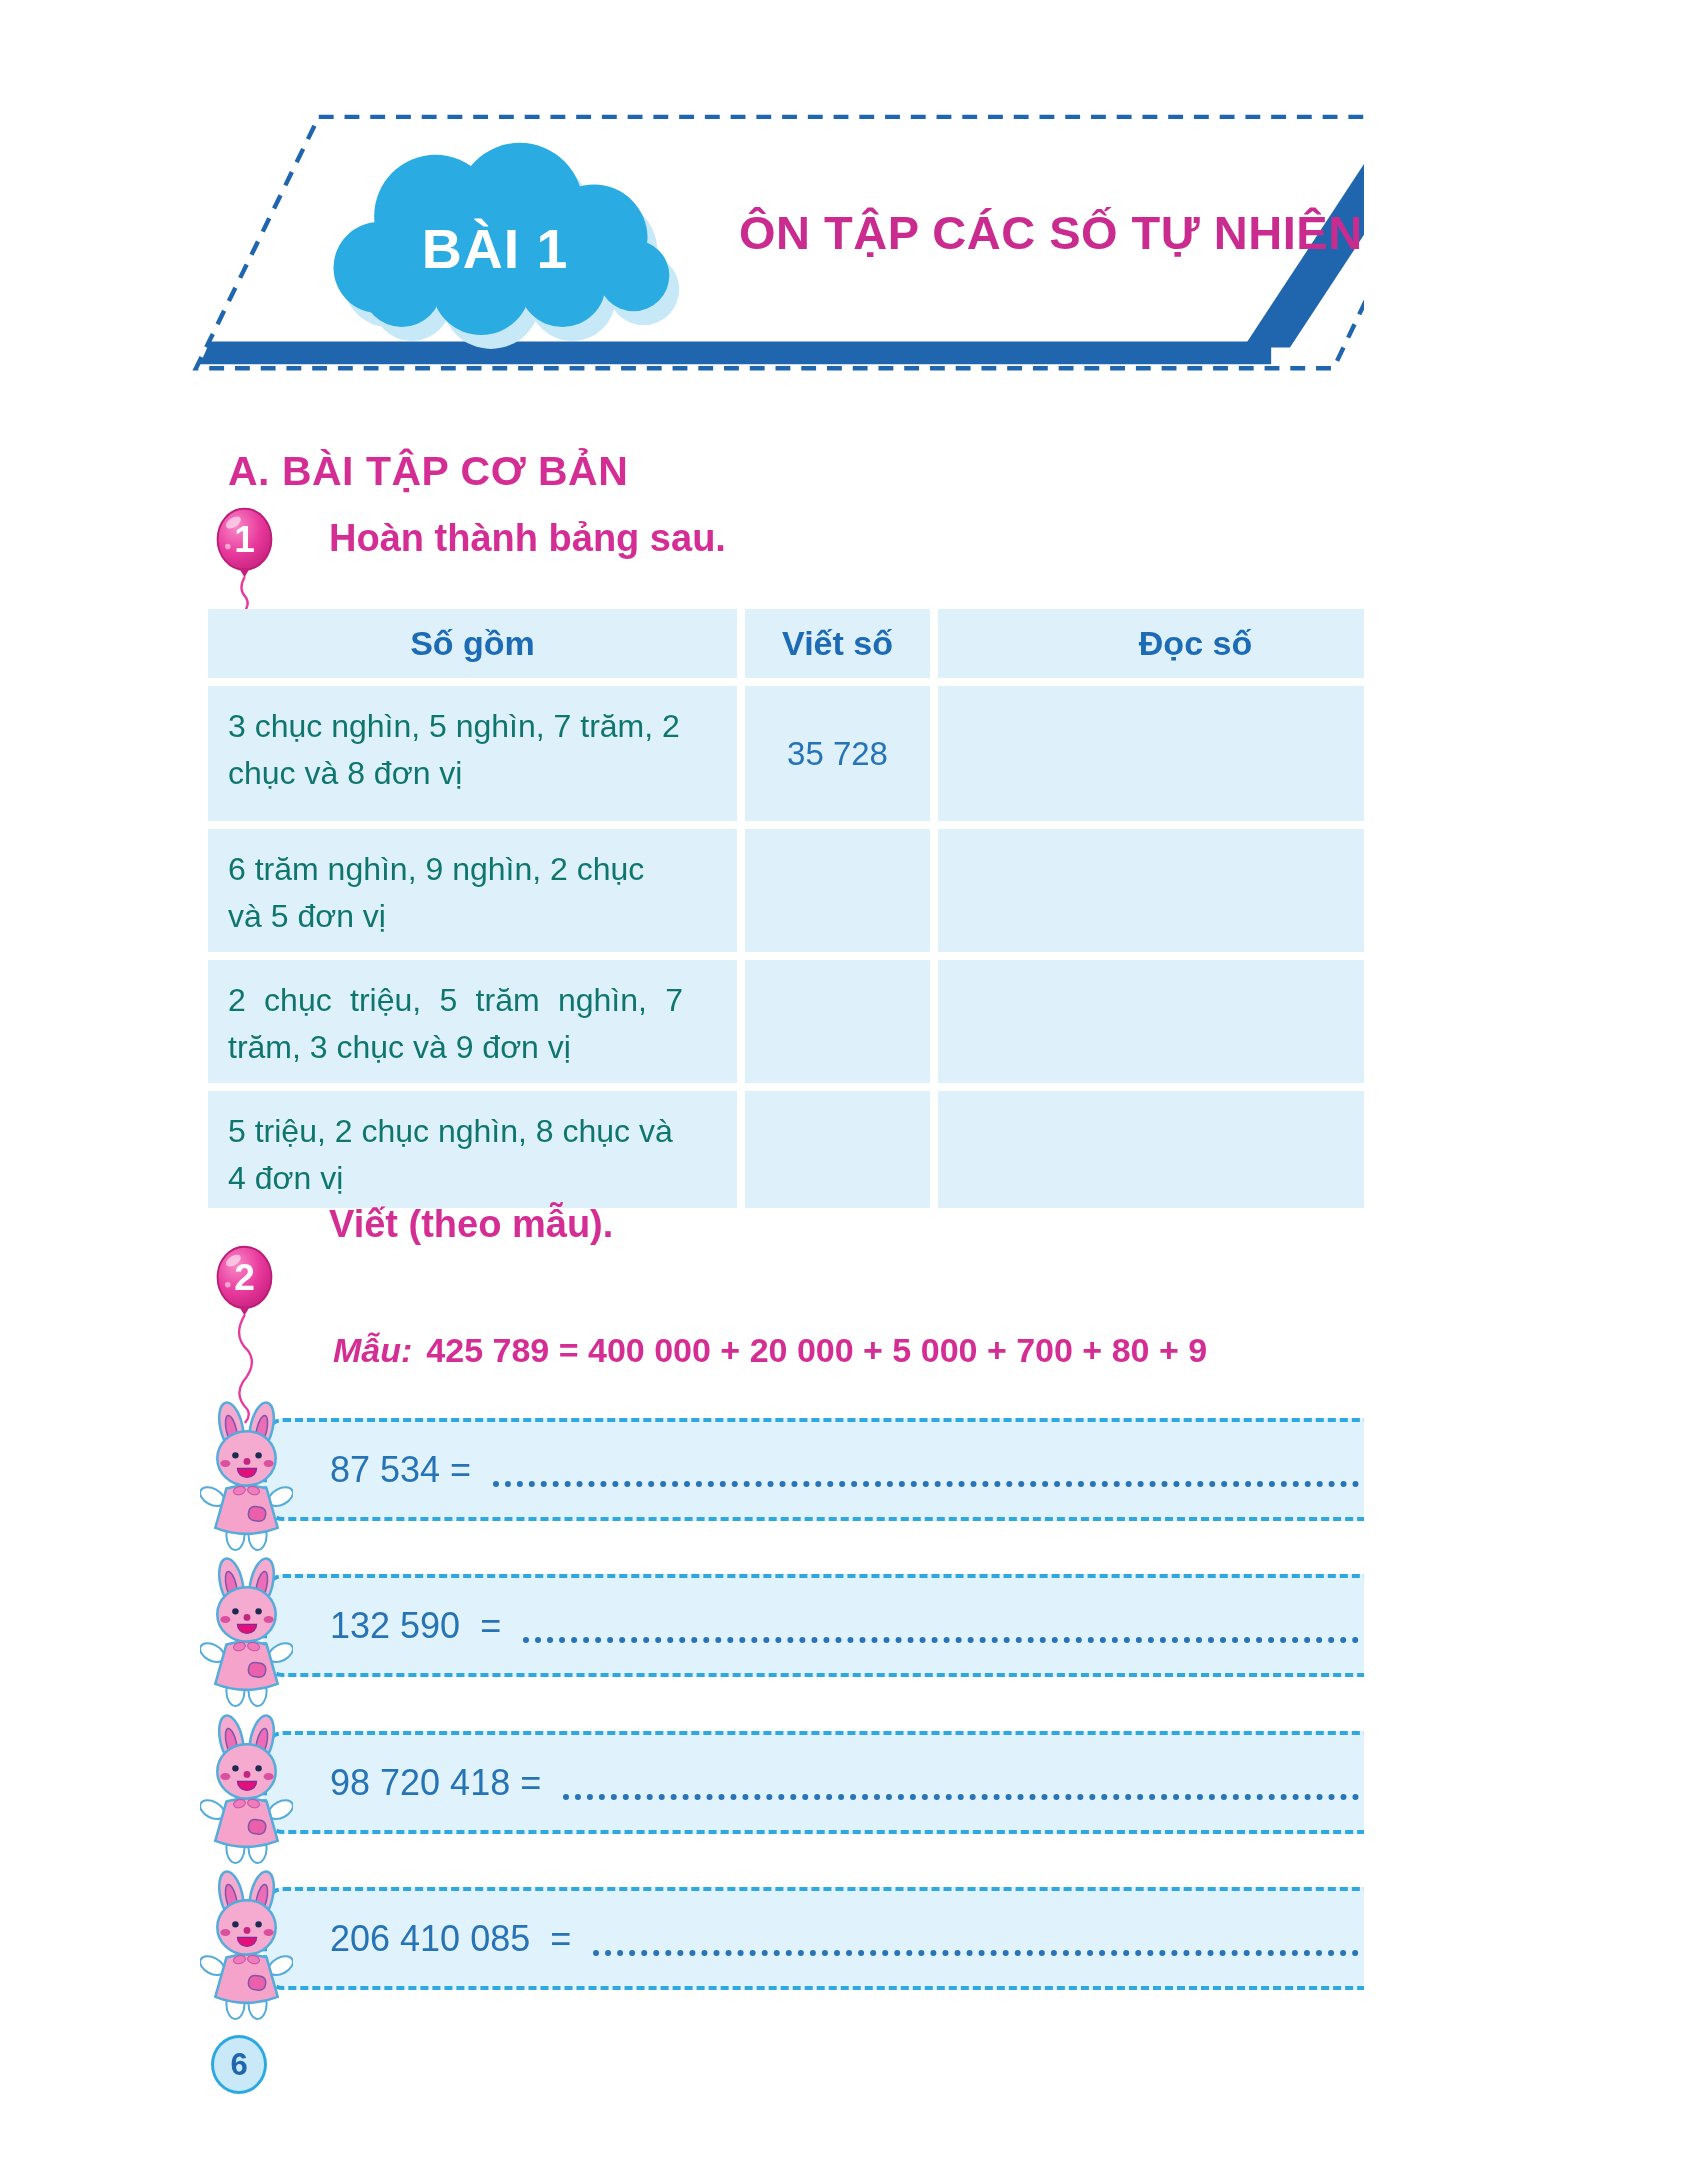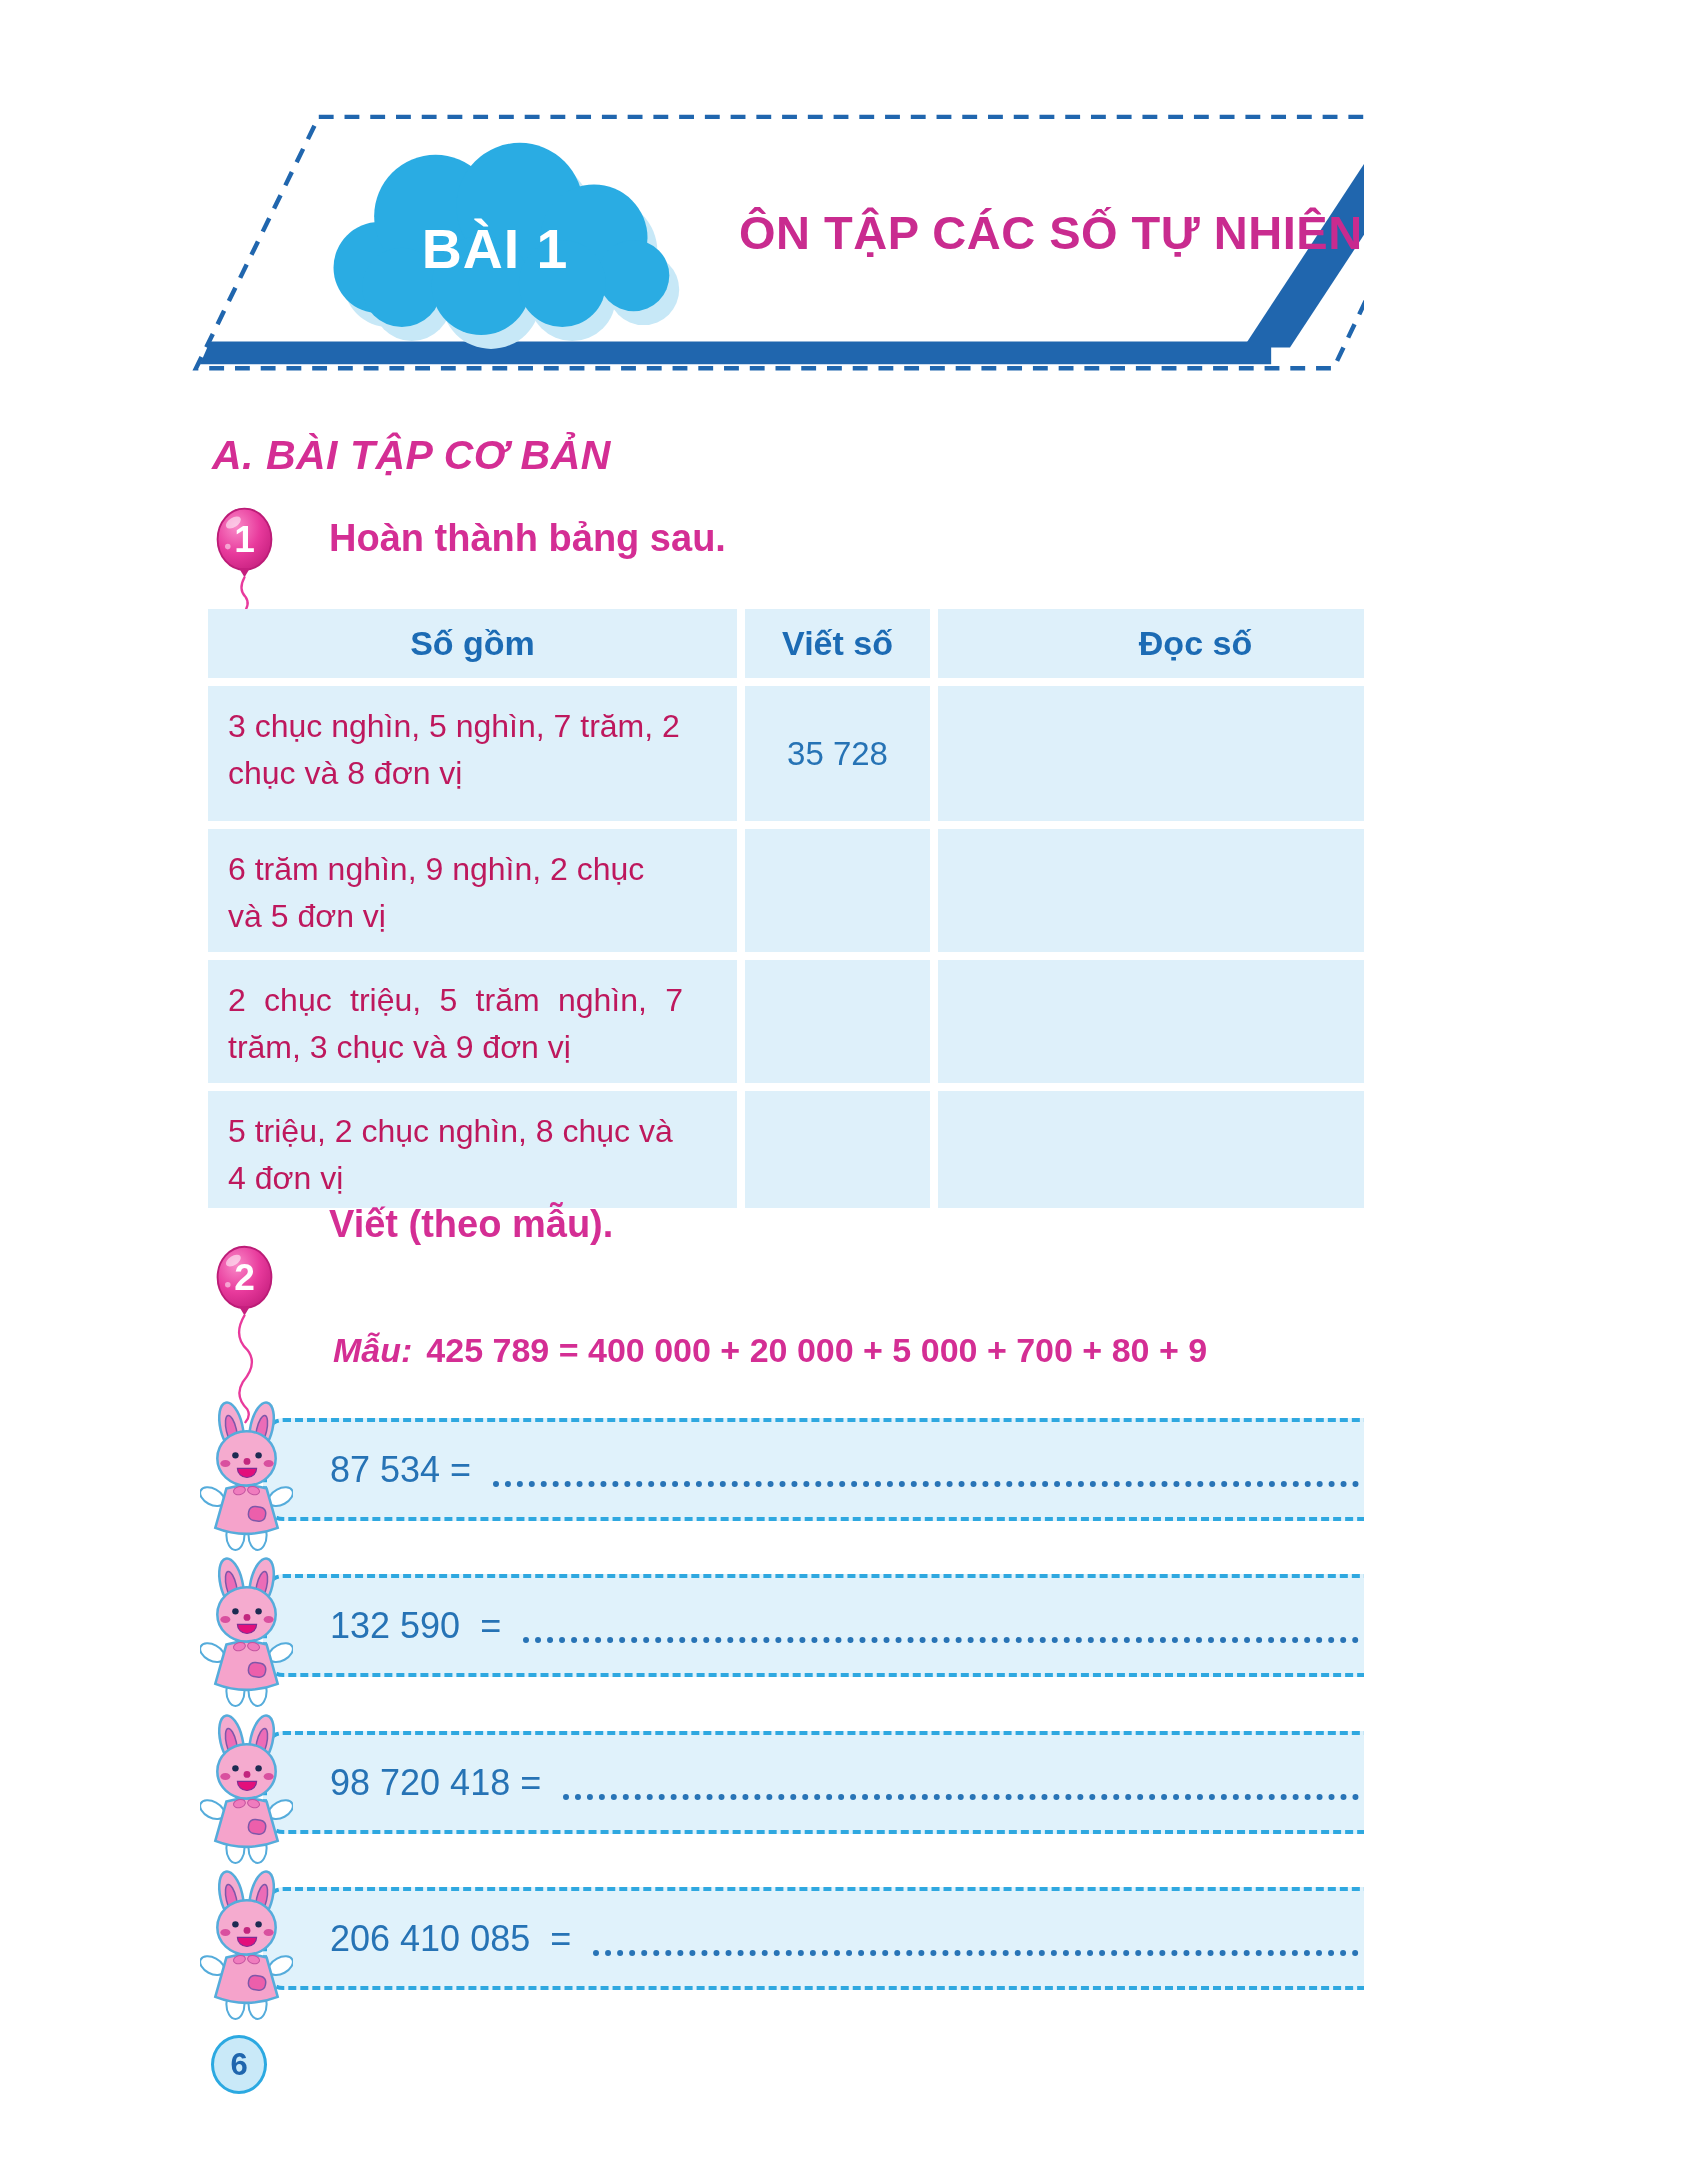--- a/index.html
+++ b/index.html
@@ -13,43 +13,43 @@
   .banner-svg{position:absolute;left:0;top:0;}
   .cloud-svg{position:absolute;left:285px;top:117px;}
   .banner-title{
     position:absolute;left:739px;top:204px;width:673px;
     font-size:47px;font-weight:bold;color:#C92B8F;letter-spacing:0.5px;
     white-space:nowrap;margin:0;line-height:57px;
   }
 
   
   .section-heading{
-    position:absolute;left:212px;top:432px;margin:0;
-    font-size:41px;font-weight:bold;color:#D42E94;letter-spacing:0.5px;font-style:italic;
+    position:absolute;left:212px;top:432px;margin:16px;
+    font-size:41px;font-weight:bold;color:#D42E94;letter-spacing:0.5px;
   }
   .ex-balloon1{position:absolute;left:212px;top:503px;}
   .ex-balloon2{position:absolute;left:212px;top:1241px;}
   .ex-title{position:absolute;margin:0;font-size:38px;font-weight:bold;color:#D42E94;}
   .ex1-title{left:329px;top:517px;}
   .ex2-title{left:329px;top:1203px;}
 
   
   .tbl{
     position:absolute;left:208px;top:609px;width:1244px;
     display:grid;grid-template-columns:529px 185px 515px;
     grid-template-rows:69px 135px 123px 123px 117px;
     column-gap:8px;row-gap:8px;
   }
   .cell{background:#DEF0FA;box-sizing:border-box;}
   .th{
     display:flex;align-items:center;justify-content:center;
     font-size:34px;font-weight:bold;color:#1C6BB4;
   }
   .td1{
-    font-size:32px;line-height:47px;color:#be185d;
+    font-size:32px;line-height:47px;color:#0f766e;
     padding:17px 54px 12px 20px;
   }
   .td1.justify{text-align:justify;}
   .td2{
     display:flex;align-items:center;justify-content:center;
     font-size:33px;color:#2673B5;
   }
 
   
   .example{

